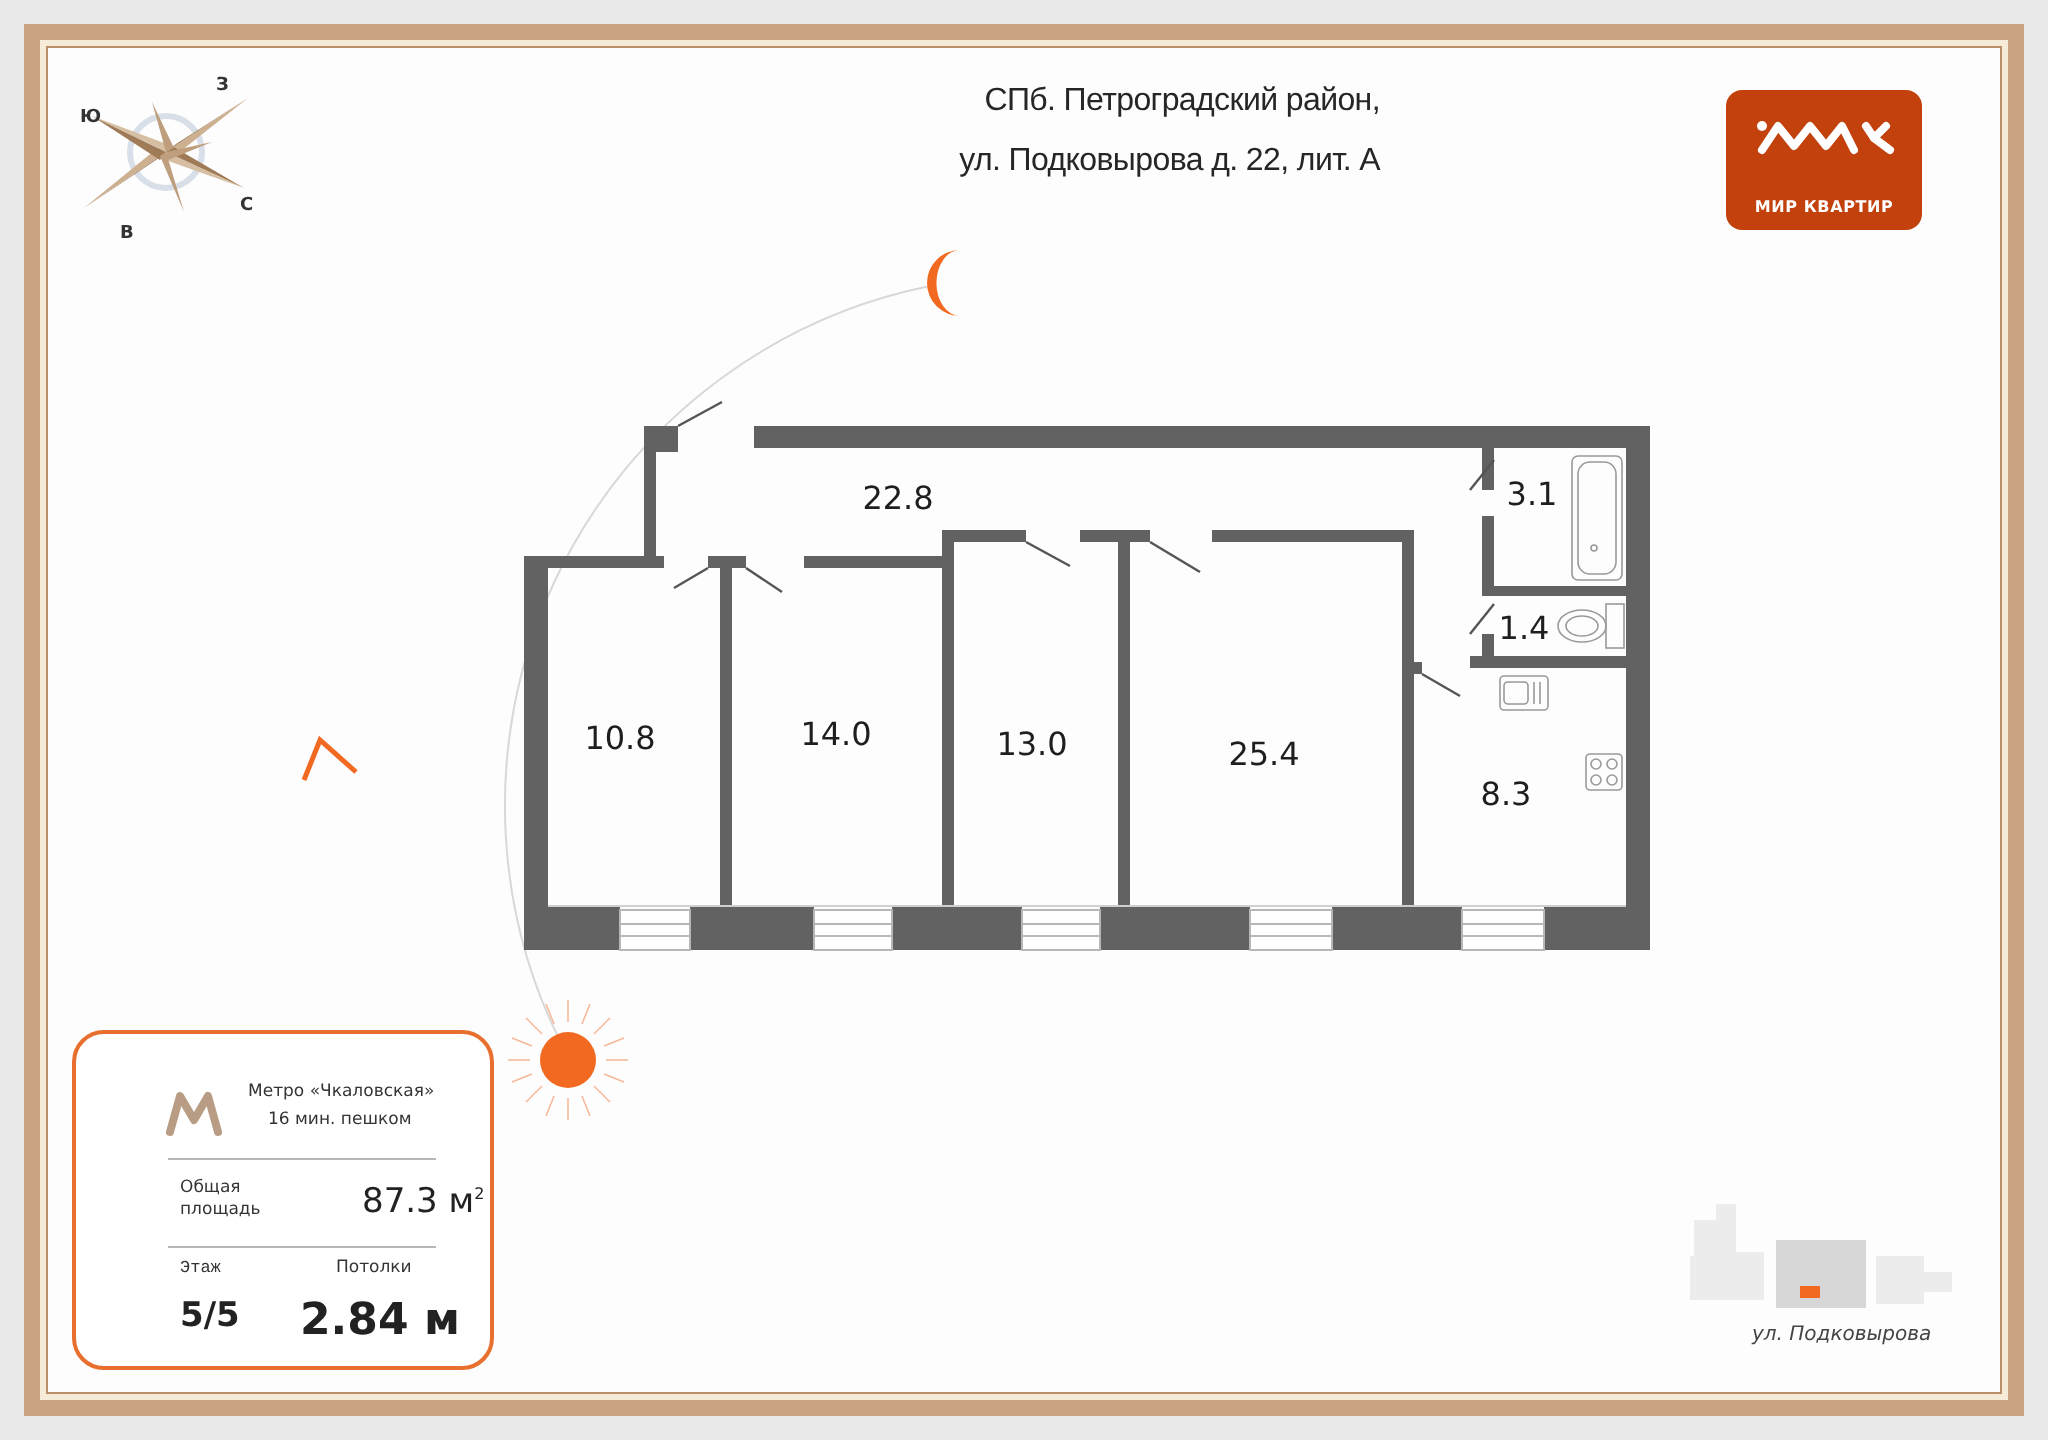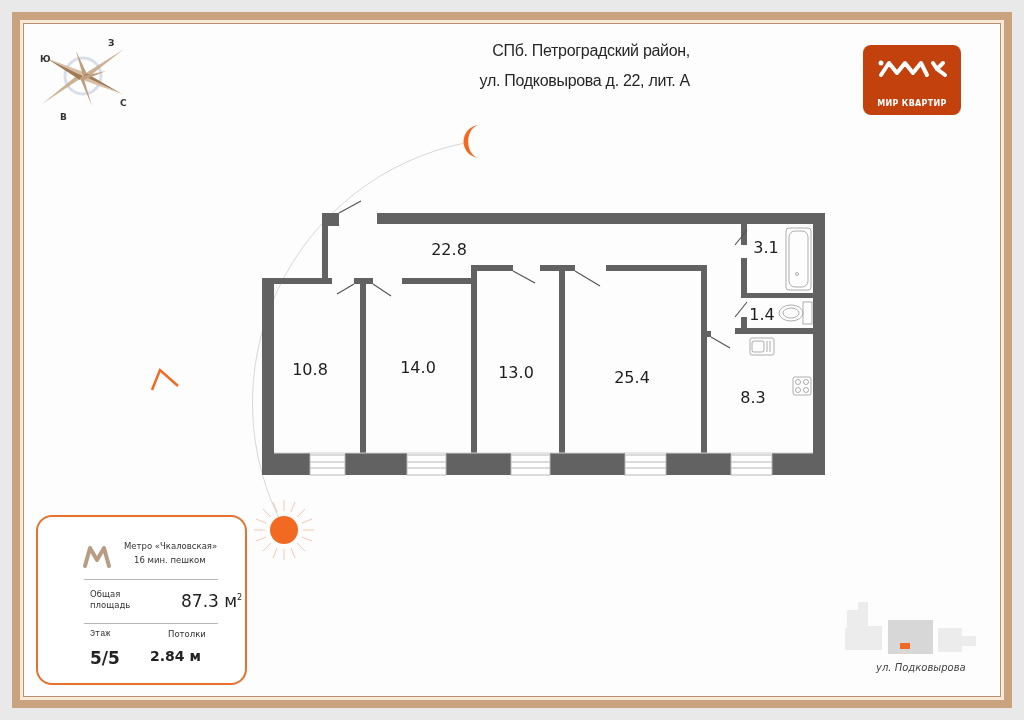--- a/index.html
+++ b/index.html
@@ -20,21 +20,21 @@
   .metro-icon { position: absolute; left: 44px; top: 28px; width: 30px; height: 24px; }
   .metro-line1 { position: absolute; left: 86px; top: 24px; font-size: 8.5px; color: #333; white-space: nowrap; }
   .metro-line2 { position: absolute; left: 96px; top: 38px; font-size: 8.5px; color: #333; white-space: nowrap; }
   .divider { position: absolute; left: 46px; width: 134px; height: 1px; background: #b7b7b7; }
   .area-label { position: absolute; left: 52px; top: 72px; font-size: 8.5px; line-height: 11px; color: #333; }
   .area-value { position: absolute; left: 115px; top: 74px; font-size: 17px; font-weight: normal; color: #222; white-space: nowrap; margin-left: 28px; }
   .area-value sup { font-size: 8px; }
   .floor-label { position: absolute; left: 52px; top: 112px; font-size: 8.5px; color: #333; font-family: Liberation Mono, monospace; }
   .floor-value { position: absolute; left: 52px; top: 131px; font-size: 17px; font-weight: bold; color: #222; }
   .ceil-label { position: absolute; left: 120px; top: 112px; font-size: 8.5px; color: #333; padding-left: 10px; }
-  .ceil-value { position: absolute; left: 112px; top: 131px; font-size: 14px; font-weight: bold; color: #222; white-space: nowrap; }
+  .ceil-value { position: absolute; left: 112px; top: 131px; font-size: 22px; font-weight: bold; color: #222; white-space: nowrap; }
   .street-label { position: absolute; left: 876px; top: 662px; font-size: 10px; font-style: italic; color: #444; white-space: nowrap; }
 </style>
 </head>
 <body>
 
 <div class="frame-outer"></div>
 <div class="frame-mid"></div>
 <div class="frame-line"></div>
 <div class="frame-inner"></div>
 

